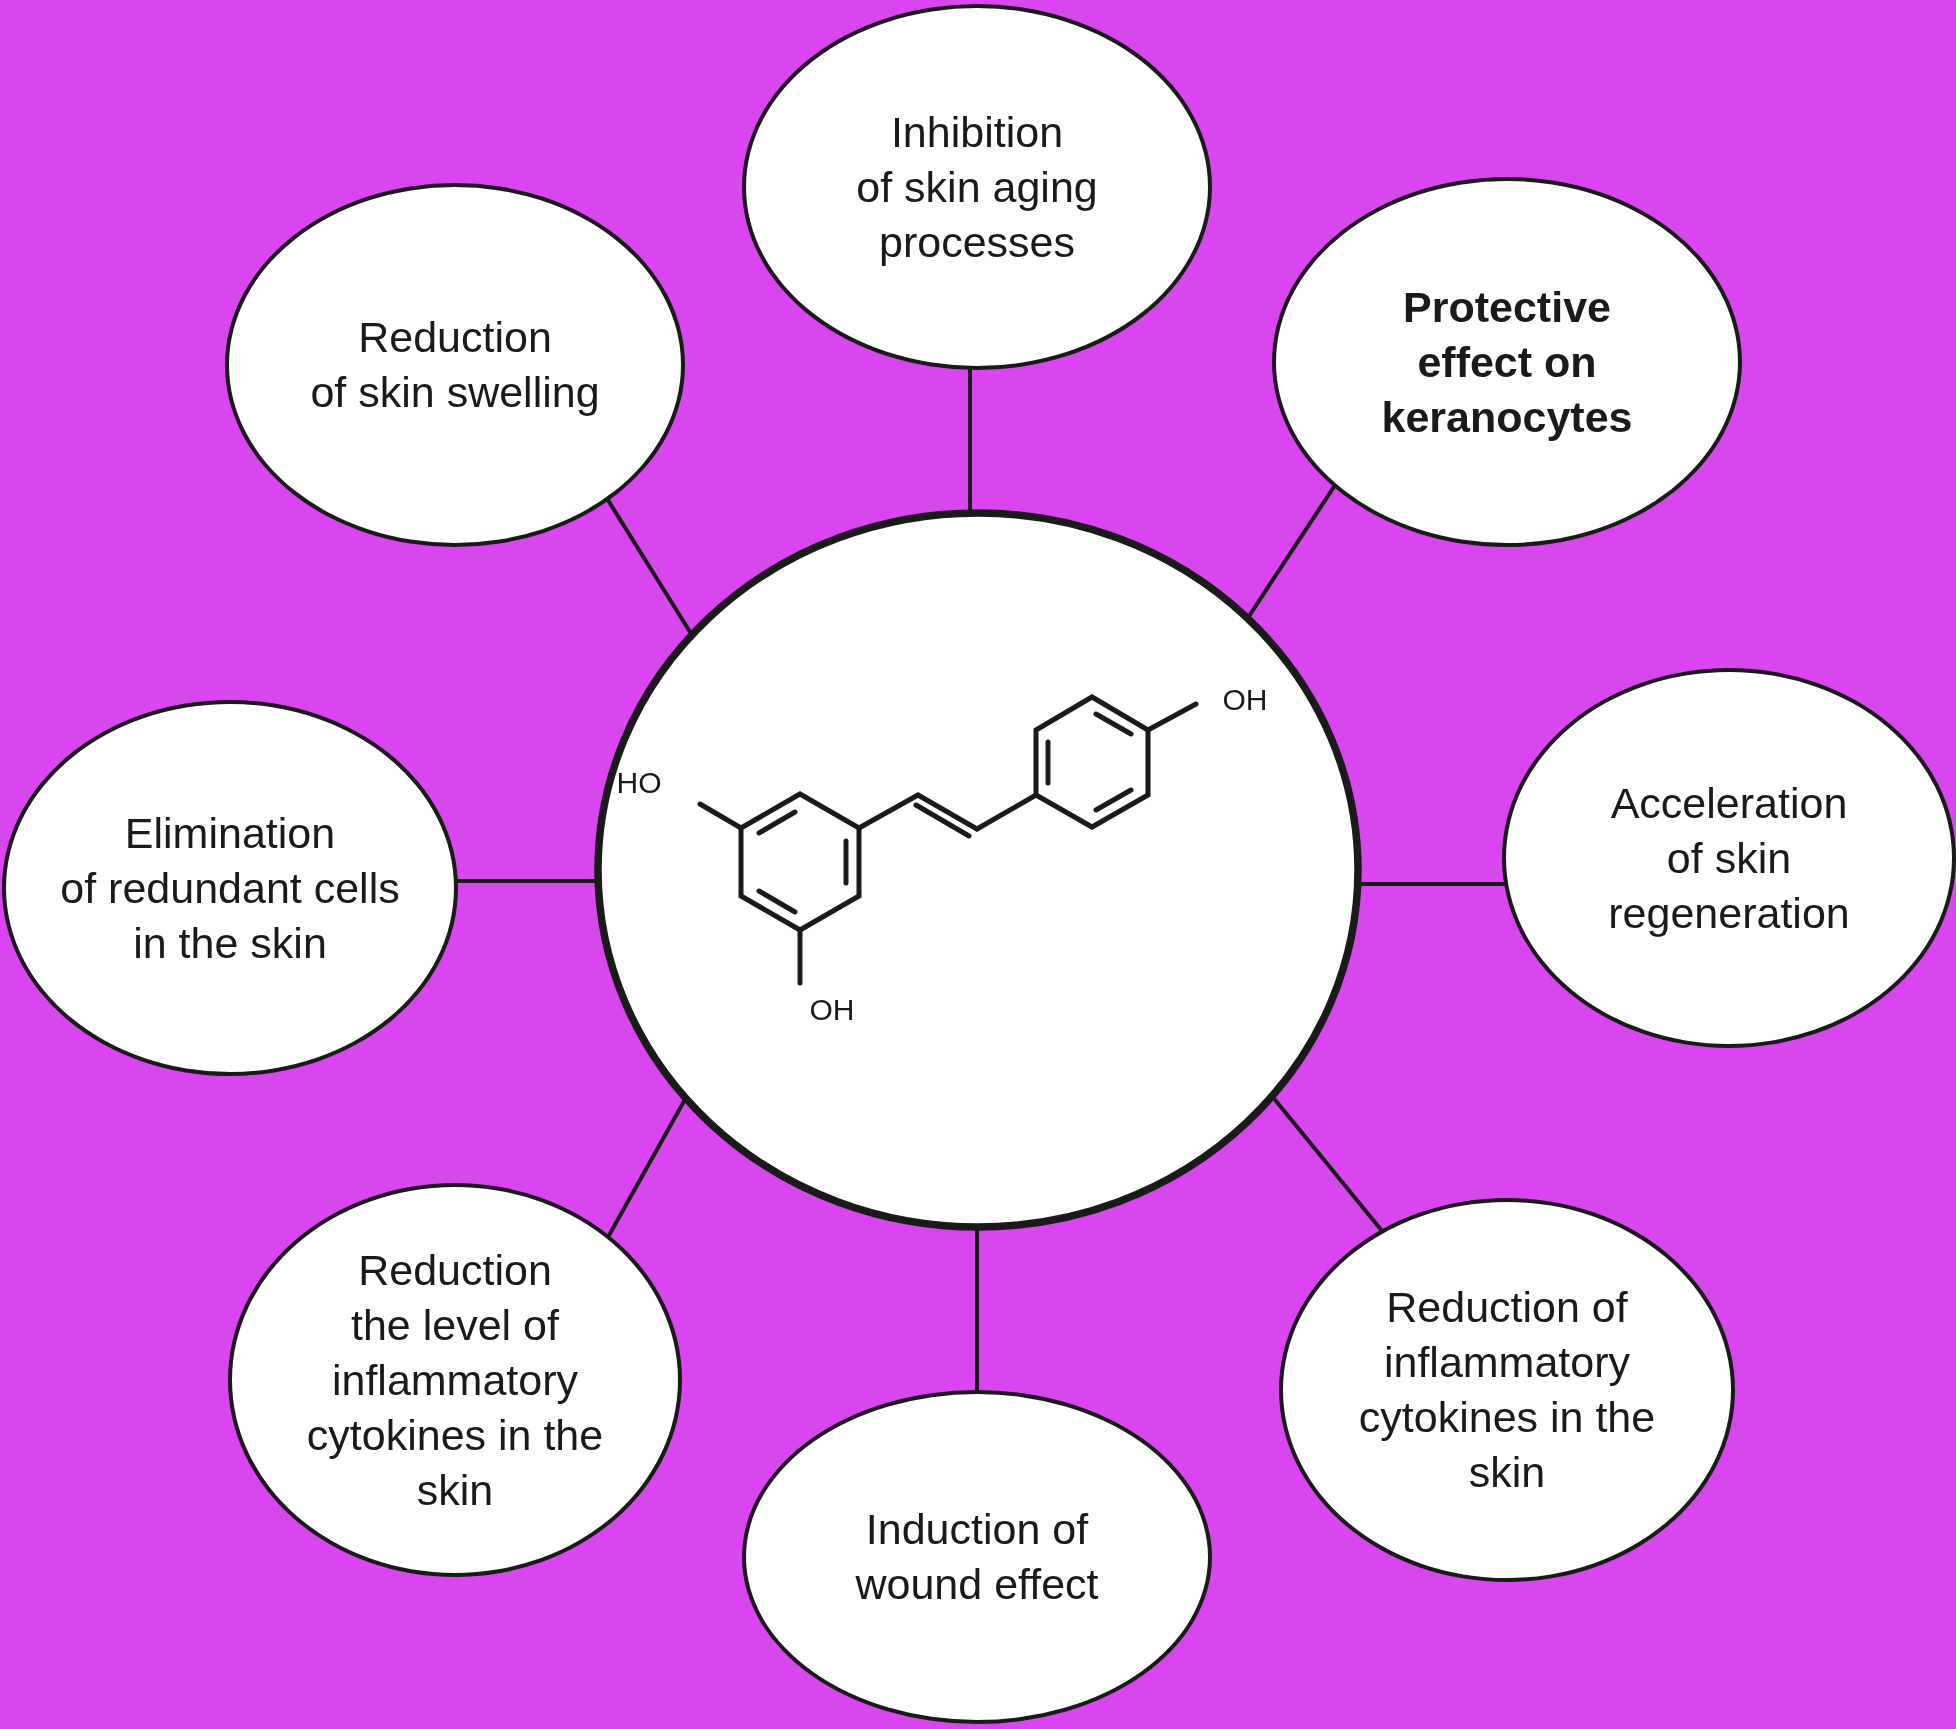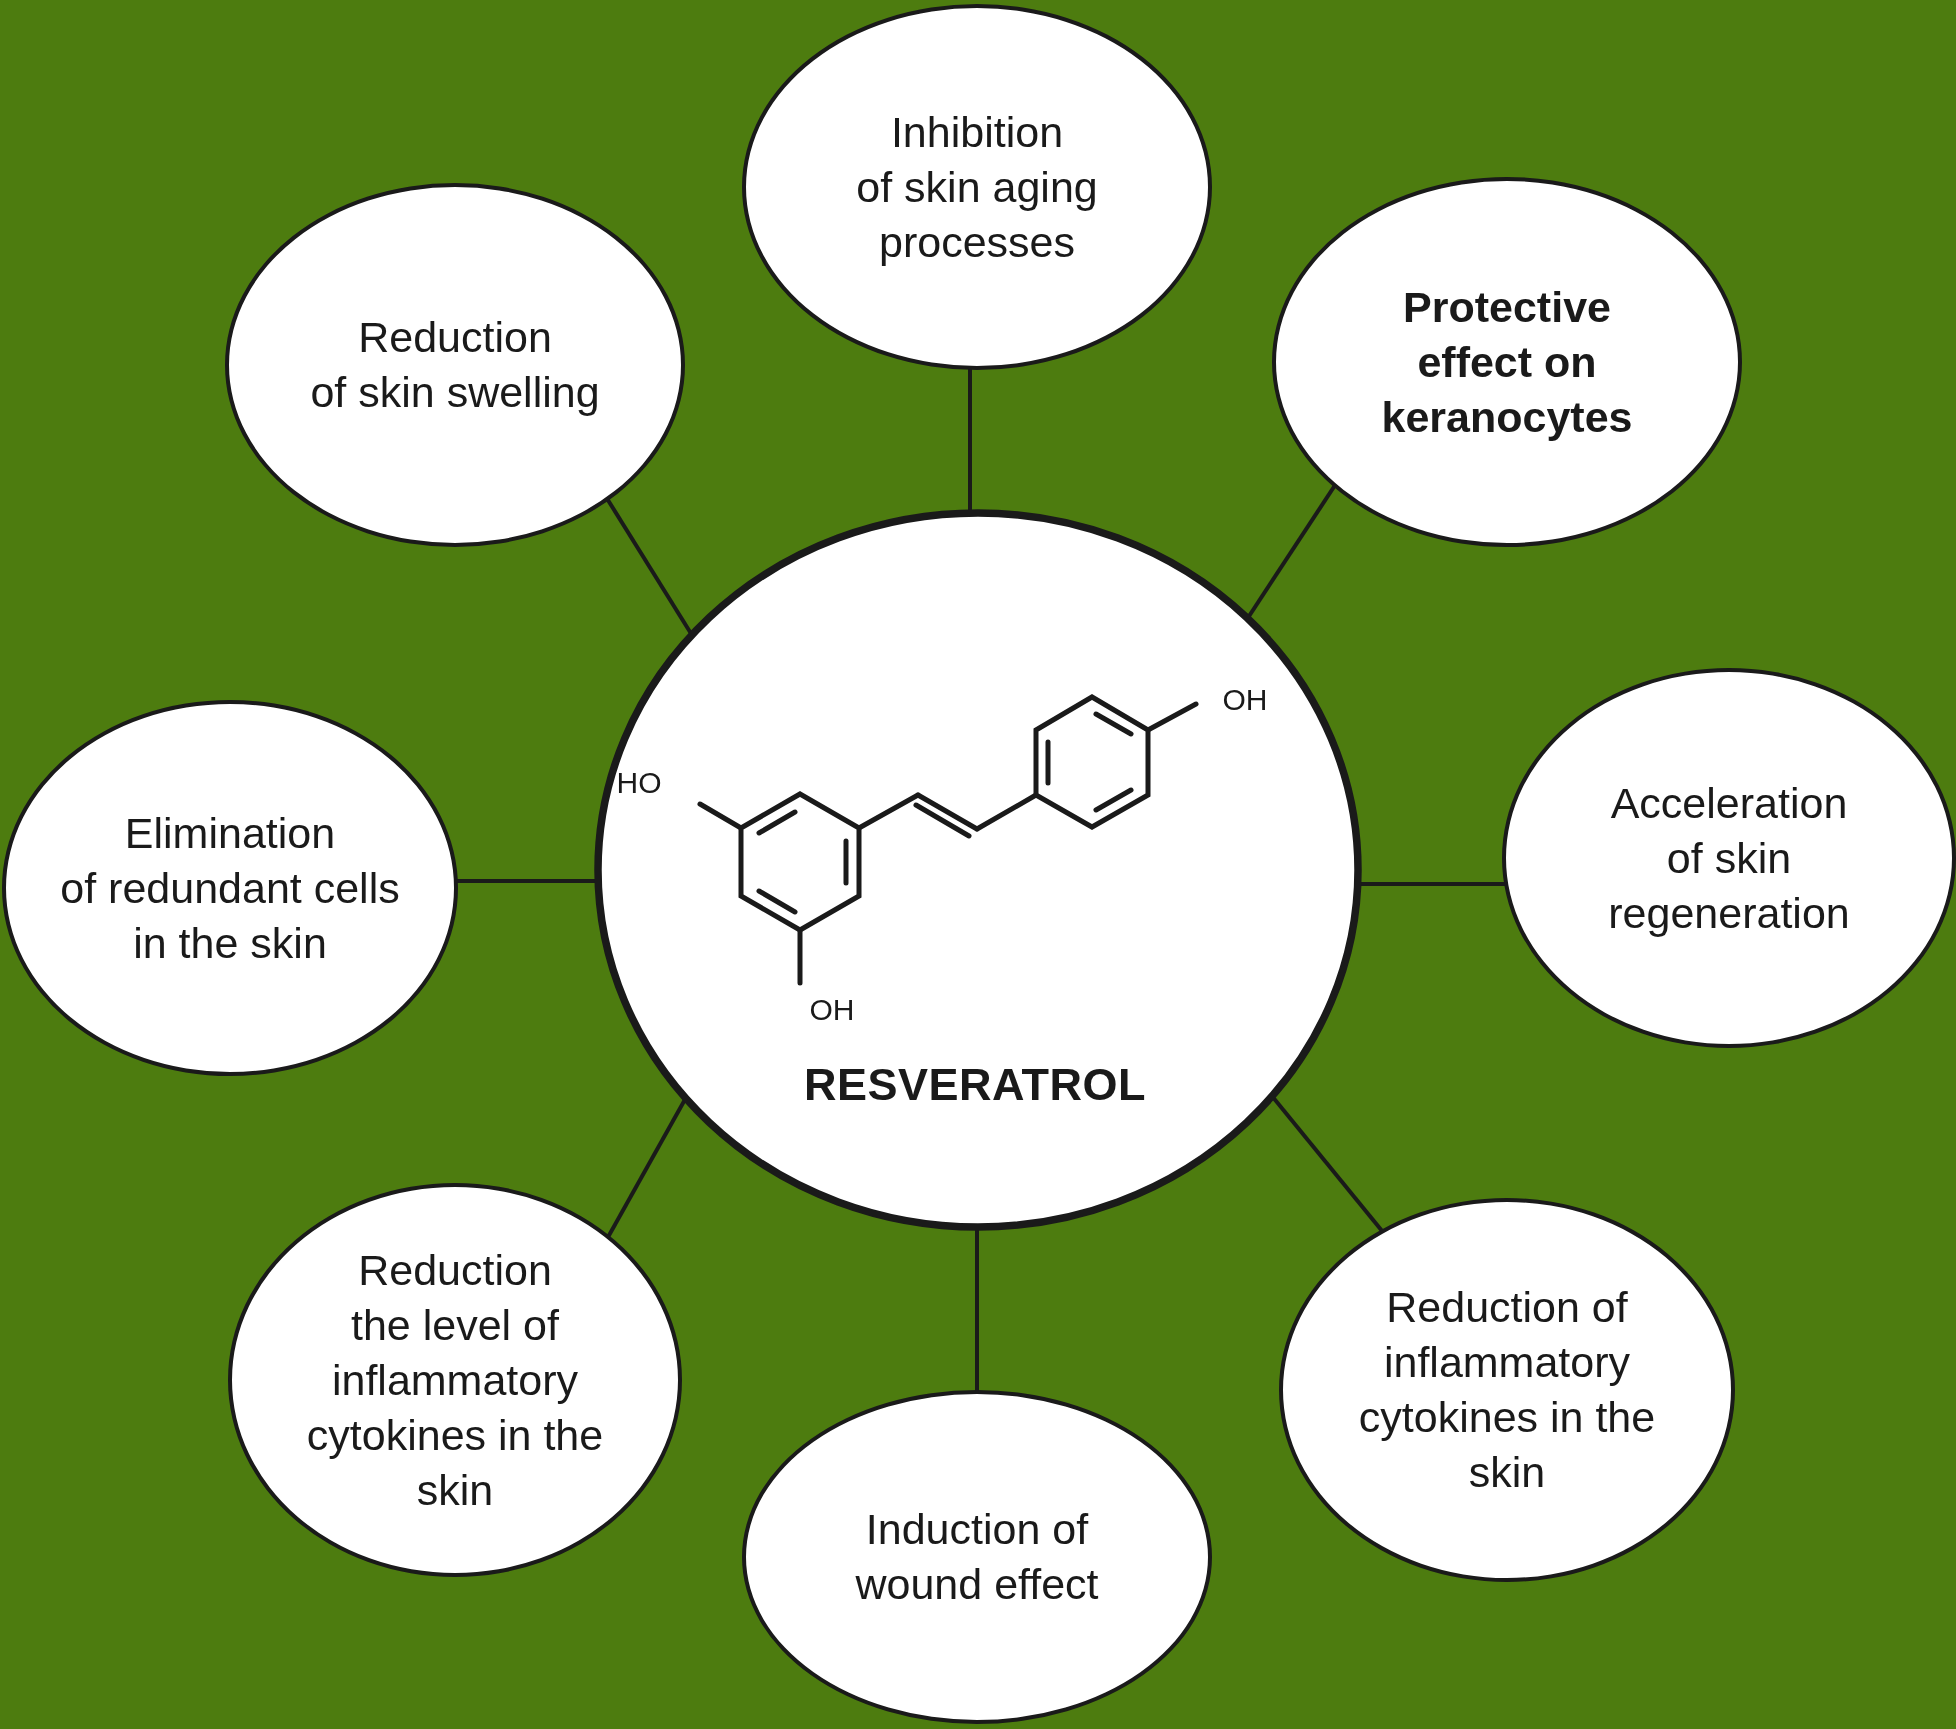--- a/index.html
+++ b/index.html
@@ -1,20 +1,20 @@
 <!DOCTYPE html>
 <html><head>
 <meta charset="utf-8">
 <style>
   html, body { margin: 0; padding: 0; background: #ffffff; }
   #canvas {
     position: relative;
     width: 1956px;
     height: 1729px;
-    background: #4d7c0f;
+    background: #d946ef;
     font-family: "Liberation Sans", sans-serif;
     color: #1a1a1a;
     overflow: hidden;
   }
   #diagram-svg {
     position: absolute;
     left: 0; top: 0;
     width: 1956px; height: 1729px;
   }
   .node {
@@ -151,15 +151,14 @@
     <div class="node-label">Reduction of
 inflammatory
 cytokines in the
 skin</div>
   </div>
 
   <div class="atom-label" id="label-ho-left">HO</div>
   <div class="atom-label" id="label-oh-bottom">OH</div>
   <div class="atom-label" id="label-oh-right">OH</div>
 
-  <div class="center-title">RESVERATROL</div>
 
 </div>
 
 </body></html>

